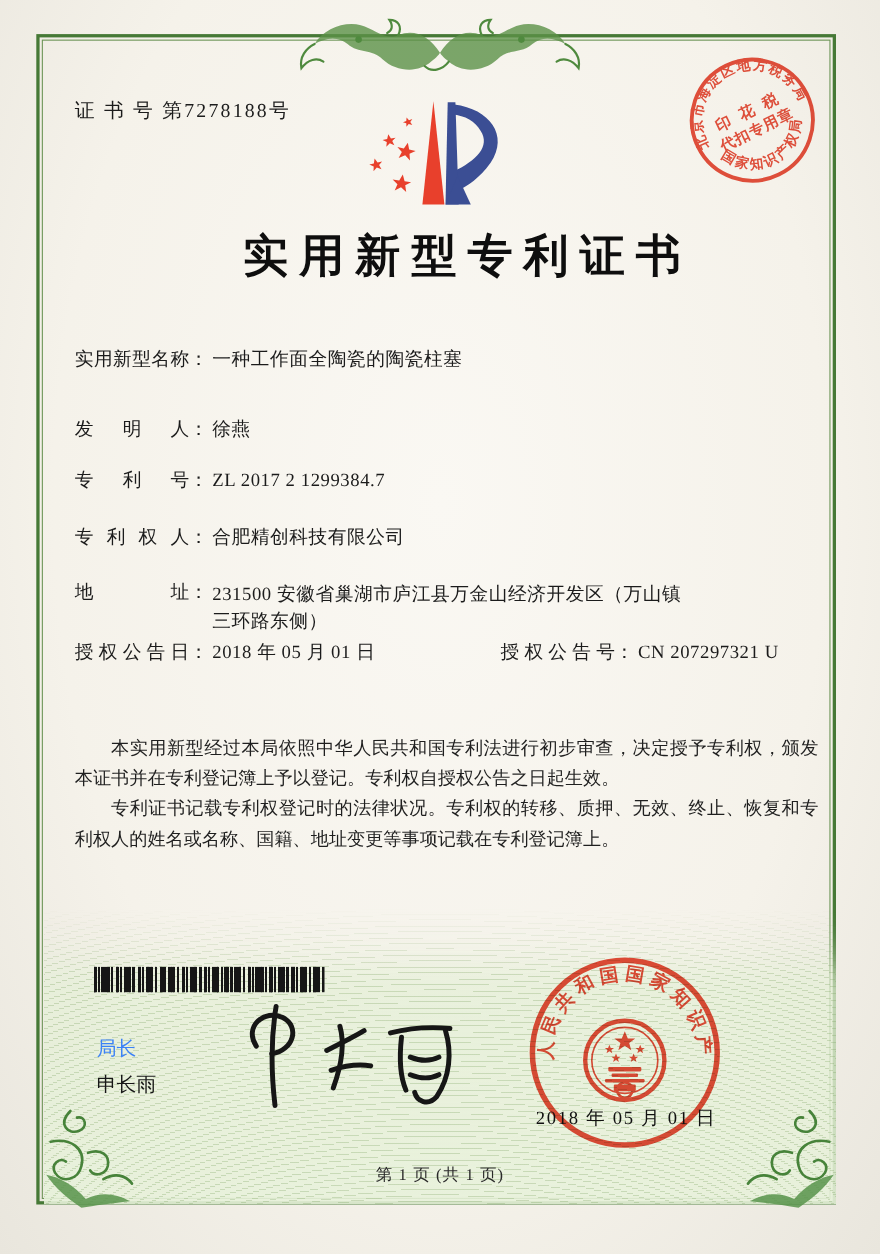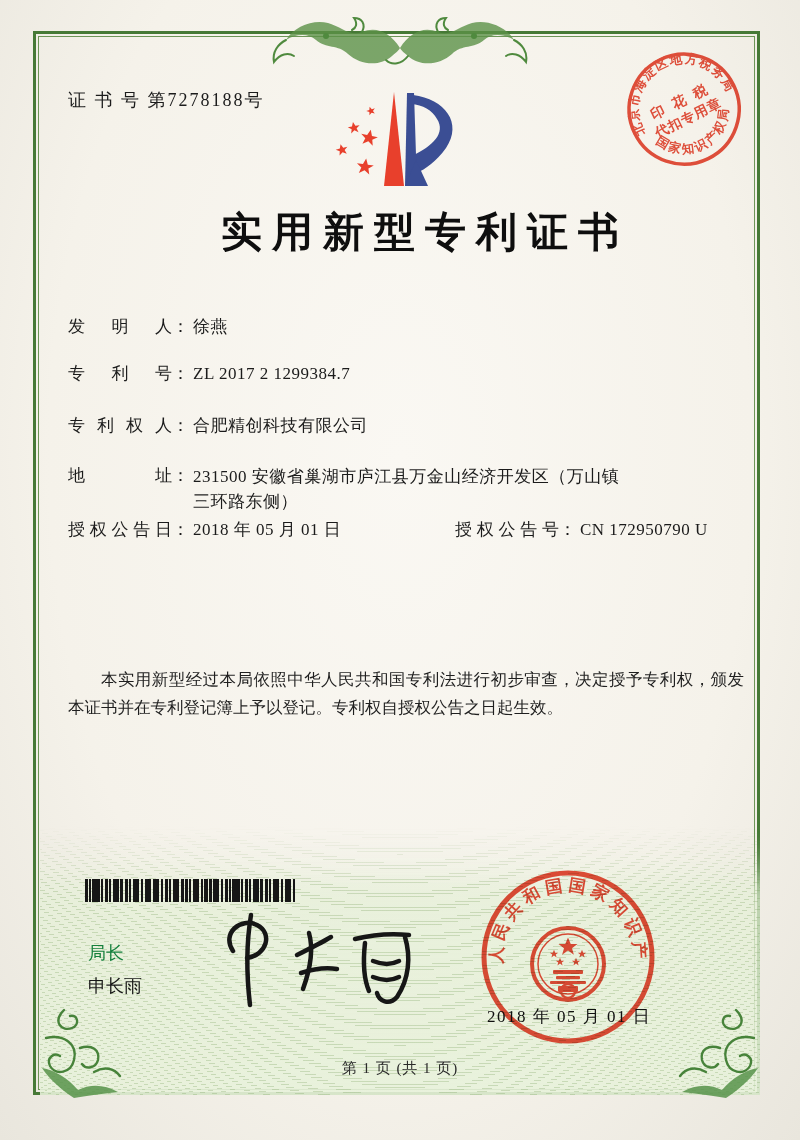--- a/index.html
+++ b/index.html
@@ -61,21 +61,21 @@
     font-size:16.5px;line-height:27.5px;color:#1f1f1f;text-align:justify;}
   .body-text p{margin:0;text-indent:2em;}
   
   .barcode{
     position:absolute;left:85px;top:879px;width:210px;height:23px;
     background-image:
       repeating-linear-gradient(90deg,#161616 0 2px,transparent 2px 4px),
       repeating-linear-gradient(90deg,#161616 0 3px,transparent 3px 10px),
       repeating-linear-gradient(90deg,#161616 0 1px,transparent 1px 7px);
   }
-  .sig-title{position:absolute;left:88px;top:941px;font-size:18px;color:#15803d;
+  .sig-title{position:absolute;left:88px;top:941px;font-size:18px;color:#3b82f6;
     font-family:"Liberation Sans","DejaVu Sans",sans-serif;}
   .sig-name{position:absolute;left:88px;top:974px;font-size:18px;color:#161616;
     font-family:"Liberation Sans","DejaVu Sans",sans-serif;}
   .signature{position:absolute;left:213px;top:903px;}
   .seal{mix-blend-mode:multiply;}
   .tax-seal{position:absolute;left:626px;top:50px;transform:rotate(-26deg);opacity:.92;}
   .office-seal{position:absolute;left:479px;top:868px;opacity:.93;}
   .seal-date{position:absolute;left:487px;top:1005px;font-size:17px;letter-spacing:1.5px;color:#101010;}
   .footer{position:absolute;left:0;top:1059px;width:100%;text-align:center;
     font-size:15px;letter-spacing:1px;color:#2a2a2a;}
@@ -148,43 +148,47 @@
       <path transform="translate(36,48) scale(0.85) rotate(12)" d="M0,-10 L2.9,-3.1 10,-3.1 4.2,1.2 6.2,8.1 0,3.8 -6.2,8.1 -4.2,1.2 -10,-3.1 -2.9,-3.1 Z"></path>
       <path transform="translate(9,60) scale(0.6) rotate(-14)" d="M0,-10 L2.9,-3.1 10,-3.1 4.2,1.2 6.2,8.1 0,3.8 -6.2,8.1 -4.2,1.2 -10,-3.1 -2.9,-3.1 Z"></path>
       <path transform="translate(32,77) scale(0.85) rotate(8)" d="M0,-10 L2.9,-3.1 10,-3.1 4.2,1.2 6.2,8.1 0,3.8 -6.2,8.1 -4.2,1.2 -10,-3.1 -2.9,-3.1 Z"></path>
     </g>
   </svg>
 </div>
 
 <div class="doc-title">实用新型专利证书</div>
 
 <div class="fields">
+  <div class="frow mb-name">
+    <span class="flabel">实用新型名称</span><span class="fcolon">：</span><span class="fvalue">一种工作面全陶瓷的陶瓷柱塞</span>
+  </div>
   <div class="frow mb-inv">
     <span class="flabel">发明人</span><span class="fcolon">：</span><span class="fvalue">徐燕</span>
   </div>
   <div class="frow mb-pat">
     <span class="flabel">专利号</span><span class="fcolon">：</span><span class="fvalue">ZL 2017 2 1299384.7</span>
   </div>
   <div class="frow mb-own">
     <span class="flabel">专利权人</span><span class="fcolon">：</span><span class="fvalue">合肥精创科技有限公司</span>
   </div>
   <div class="frow addr mb-addr">
     <span class="flabel">地址</span><span class="fcolon">：</span><span class="fvalue">231500 安徽省巢湖市庐江县万金山经济开发区（万山镇
 三环路东侧）</span>
   </div>
   <div class="frow grant-row">
     <span class="flabel">授权公告日</span><span class="fcolon">：</span><span class="fvalue">2018 年 05 月 01 日</span>
     <span class="grant-no-pair">
-      <span class="flabel">授权公告号</span><span class="fcolon">：</span><span class="fvalue">CN 172950790 U</span>
+      <span class="flabel">授权公告号</span><span class="fcolon">：</span><span class="fvalue">CN 207297321 U</span>
     </span>
   </div>
 </div>
 
 <div class="body-text">
   <p>本实用新型经过本局依照中华人民共和国专利法进行初步审查，决定授予专利权，颁发本证书并在专利登记簿上予以登记。专利权自授权公告之日起生效。</p>
+  <p>专利证书记载专利权登记时的法律状况。专利权的转移、质押、无效、终止、恢复和专利权人的姓名或名称、国籍、地址变更等事项记载在专利登记簿上。</p>
 </div>
 
 <div class="barcode"></div>
 
 <div class="sig-title">局长</div>
 <div class="sig-name">申长雨</div>
 <div class="signature">
   <svg width="215" height="110" viewBox="0 0 215 110">
     <g fill="none" stroke="#161616" stroke-width="4.5" stroke-linecap="round" stroke-linejoin="round">
       <path d="M38,12 C34,36 33,68 37,102"></path>

